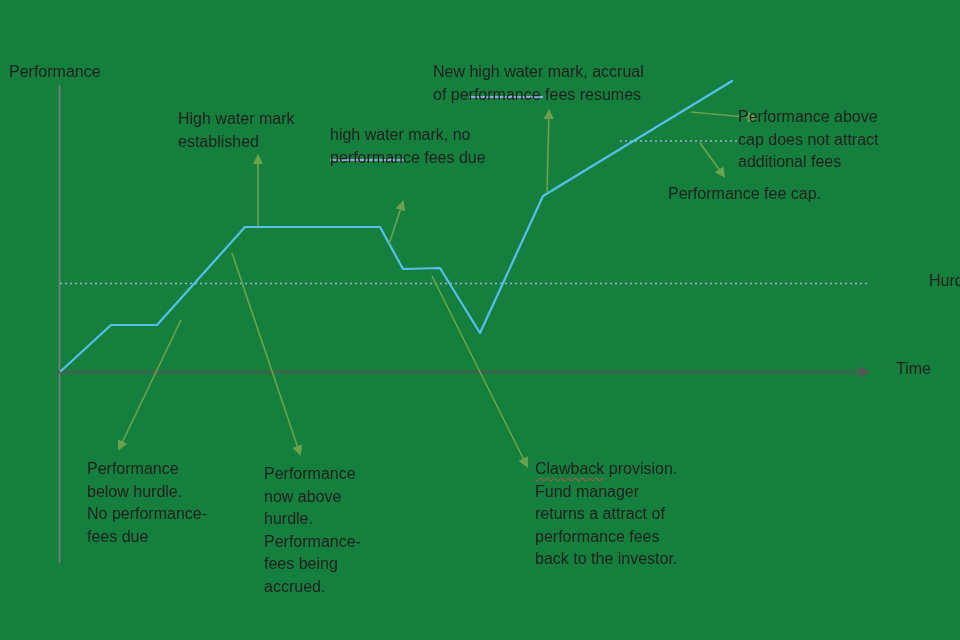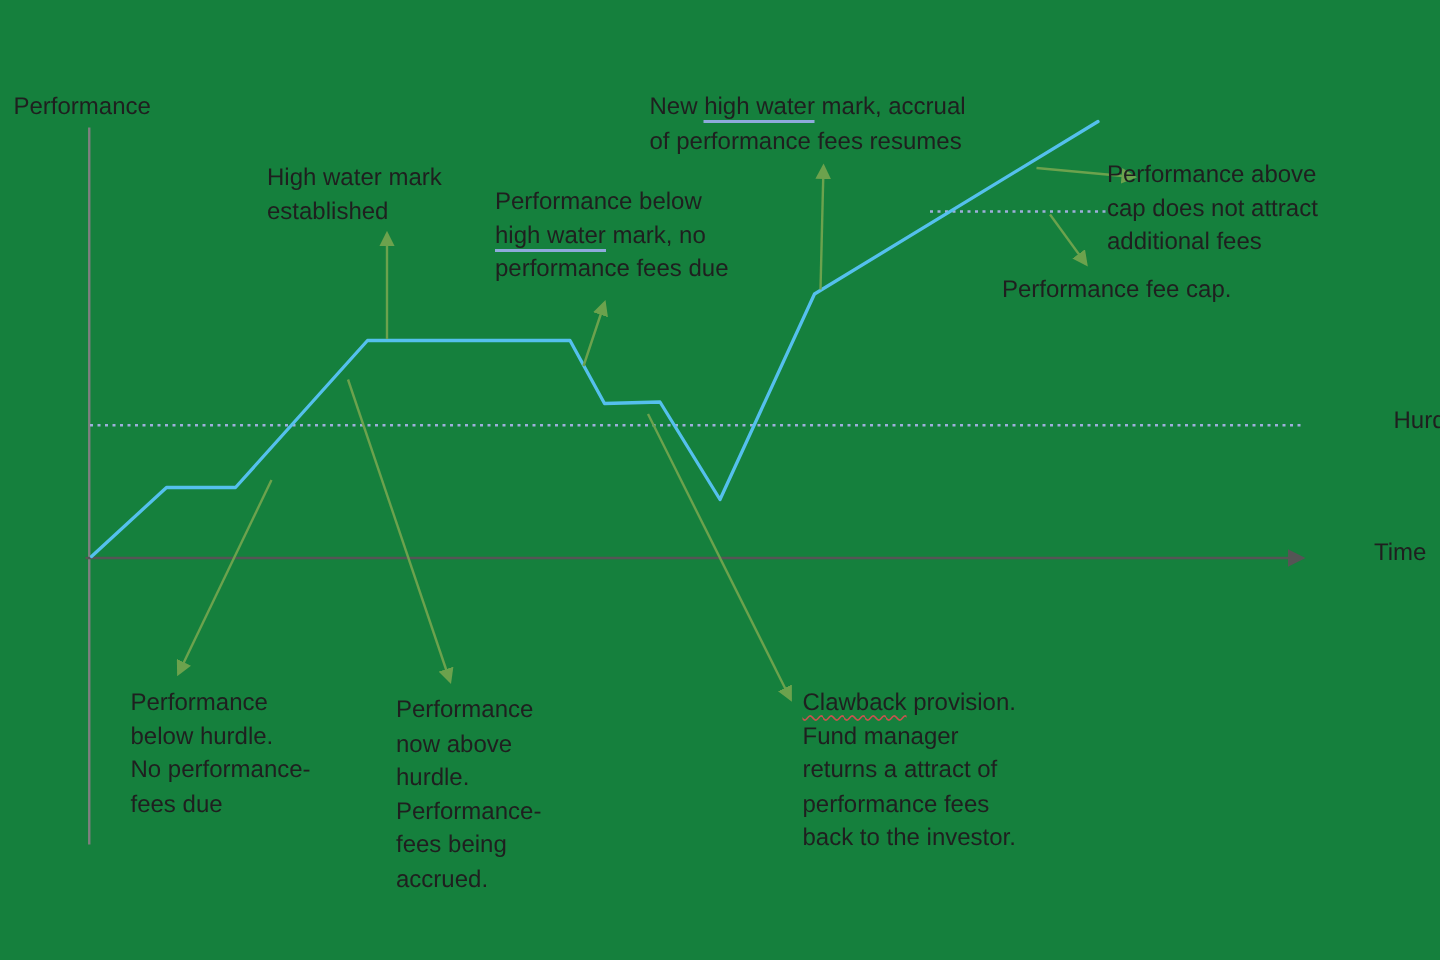--- a/index.html
+++ b/index.html
@@ -14,21 +14,21 @@
   .canvas { position: absolute; left: 0; top: 0; }
   .label, .note {
     position: absolute;
     font-size: 16px;
     line-height: 22.5px;
     color: #1f1f1f;
     white-space: nowrap;
   }
   .u-blue {
     border-bottom: 2px solid #8FAADC;
-    padding-bottom: 0px;
+    padding-bottom: 16px;
   }
   .u-red {
     text-decoration-line: underline;
     text-decoration-style: wavy;
     text-decoration-color: #C9524E;
     text-decoration-thickness: 1px;
     text-underline-offset: 3px;
     margin-top: 48px;
   }
 </style>
@@ -61,30 +61,29 @@
       <line x1="547" y1="193" x2="549" y2="111" marker-end="url(#mGreen)"></line>
       <line x1="691" y1="112" x2="756" y2="118" marker-end="url(#mGreen)"></line>
       <line x1="700" y1="143" x2="724" y2="176" marker-end="url(#mGreen)"></line>
       <line x1="181" y1="320" x2="119" y2="449" marker-end="url(#mGreen)"></line>
       <line x1="232" y1="253" x2="300" y2="454" marker-end="url(#mGreen)"></line>
       <line x1="432" y1="276" x2="527" y2="466" marker-end="url(#mGreen)"></line>
     </g>
   </svg>
 
   <div class="label" style="left:9px; top:61px">Performance</div>
-  <div class="label" style="left:916px; top:358px">Time</div>
+  <div class="label" style="left:896px; top:358px">Time</div>
   <div class="label" style="left:929px; top:270px">Hurdle</div>
 
   <div class="note" style="left:178px; top:108px">
     <div>High water mark</div>
     <div>established</div>
   </div>
 
   <div class="note" style="left:330px; top:124px">
-    <div>Performance below</div>
     <div><span class="u-blue">high water</span><span> mark, no</span></div>
     <div>performance fees due</div>
   </div>
 
   <div class="note" style="left:433px; top:61px">
     <div><span>New </span><span class="u-blue">high water</span><span> mark, accrual</span></div>
     <div>of performance fees resumes</div>
   </div>
 
   <div class="note" style="left:738px; top:106px">

